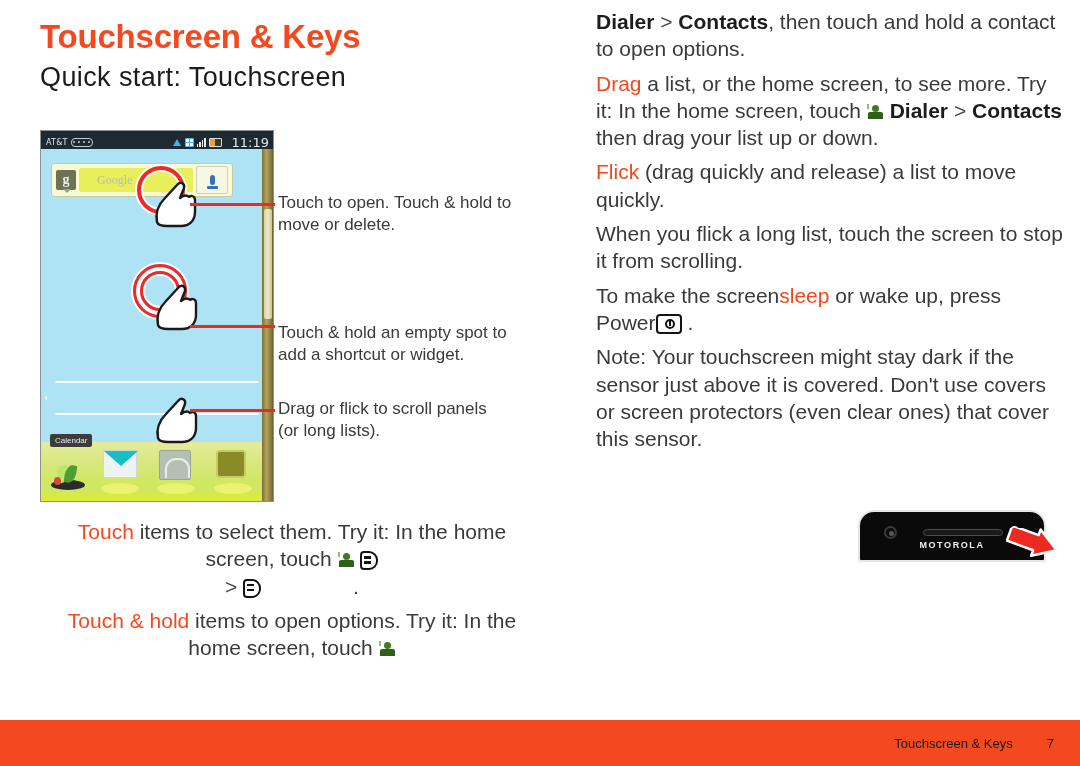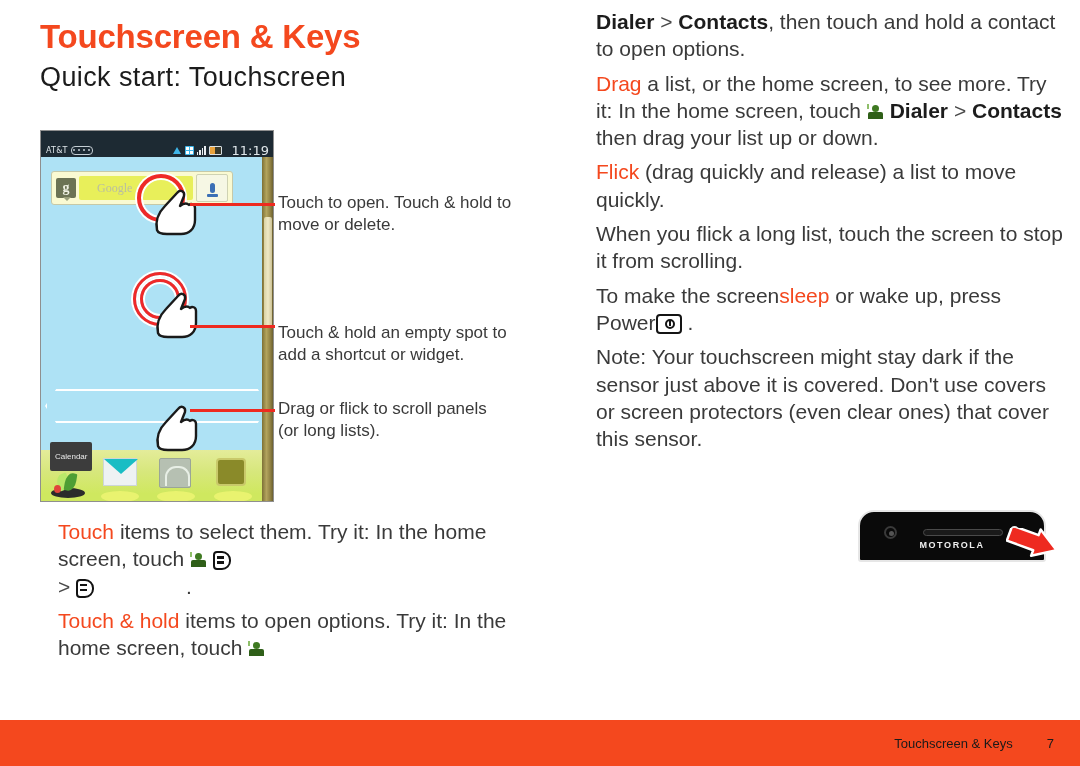--- a/index.html
+++ b/index.html
@@ -41,21 +41,21 @@
     position: absolute;
     left: 40px; top: 130px;
     width: 232px; height: 370px;
     background: #aee2f5;
     border: 1px solid #8f8f8f;
     overflow: hidden;
   }
   .statusbar {
     height: 14px; background: #1d2a33;
     display: flex; align-items: center;
-    padding: 12px 4px 0 5px;
+    padding: 4px 4px 0 5px;
     color: #dfe6ea; font-size: 8px;
     font-family: "DejaVu Sans", sans-serif;
   }
   .carrier { font-size: 8px; letter-spacing: .2px; }
   .sb-dots {
     margin-left: 3px; width: 20px; height: 7px;
     border: 1px solid #c5ced4; border-radius: 4px;
     display:flex; align-items:center; justify-content:space-around;
   }
   .sb-dots i { width:2px; height:2px; background:#c5ced4; border-radius:50%; display:block;}
@@ -104,21 +104,21 @@
   .mic-glyph{width:5px;height:10px;background:#3b6fb5;border-radius:3px;position:relative;}
   .mic-glyph::after{content:"";position:absolute;left:-3px;bottom:-4px;width:11px;height:3px;background:#3b6fb5;border-radius:1px;}
 
   .panel-arrow{
     position:absolute;left:4px;right:4px;top:232px;height:34px;
     border:2px solid #ffffff; box-sizing:border-box;
     clip-path: polygon(5% 0, 95% 0, 100% 50%, 95% 100%, 5% 100%, 0 50%);
   }
   .cal-label{
     position:absolute;left:9px;top:285px;background:#3c3c3c;color:#e9e9e9;
-    font-size:8px;padding:10px 5px;border-radius:2px;font-family:"Liberation Sans",sans-serif;
+    font-size:8px;padding:2px 5px;border-radius:2px;font-family:"Liberation Sans",sans-serif;
   }
   .dock{position:absolute;left:0;right:0;bottom:8px;height:48px;}
   .dock-ico{position:absolute;bottom:6px;}
   .d1{left:10px;width:34px;height:34px;}
   .plant-pot{position:absolute;left:0;bottom:0;width:34px;height:10px;background:#2b2b2b;border-radius:50%;}
   .plant-a{position:absolute;left:6px;bottom:8px;width:12px;height:16px;background:#b9e86a;border-radius:60% 10% 60% 10%;transform:rotate(-20deg);}
   .plant-b{position:absolute;left:14px;bottom:7px;width:11px;height:18px;background:#4e9e34;border-radius:60% 10% 60% 10%;transform:rotate(10deg);}
   .plant-c{position:absolute;left:3px;bottom:5px;width:7px;height:8px;background:#e0463a;border-radius:50%;}
   .d2{left:62px;width:36px;height:40px;}
   .env{width:34px;height:28px;background:#eef2f3;border:1px solid #cdd6d8;box-sizing:border-box;}
@@ -323,21 +323,21 @@
   </div>
 
   <div class="leader" style="left:190px; top:203px; width:85px;"></div>
   <div class="leader" style="left:190px; top:325px; width:85px;"></div>
   <div class="leader" style="left:190px; top:409px; width:85px;"></div>
 
   <div class="callout" style="left:278px; top:192px; width:240px;">Touch to open. Touch &amp; hold to move or delete.</div>
   <div class="callout" style="left:278px; top:322px; width:232px;">Touch &amp; hold an empty spot to add a shortcut or widget.</div>
   <div class="callout" style="left:278px; top:398px; width:232px;">Drag or flick to scroll panels (or long lists).</div>
 
-  <div style="position:absolute; left:58px; top:518px; width:468px;">
+  <div style="position:absolute; left:58px; top:518px; width:468px;text-align:center;">
     <p class="body">
       <span class="kw">Touch</span><span> items to select them. Try it: In the home screen, touch</span>
       <span class="glyph-contact"><i class="tick"></i><span class="head"></span><span class="body2"></span></span>
       <span class="glyph-book"></span><br>
       <span class="gt">&gt;</span>
       <span class="glyph-book"></span>
       <span style="display:inline-block;width:86px"></span><span>.</span>
     </p>
     <p class="body">
       <span class="kw">Touch &amp; hold</span><span> items to open options. Try it: In the home screen, touch</span>

